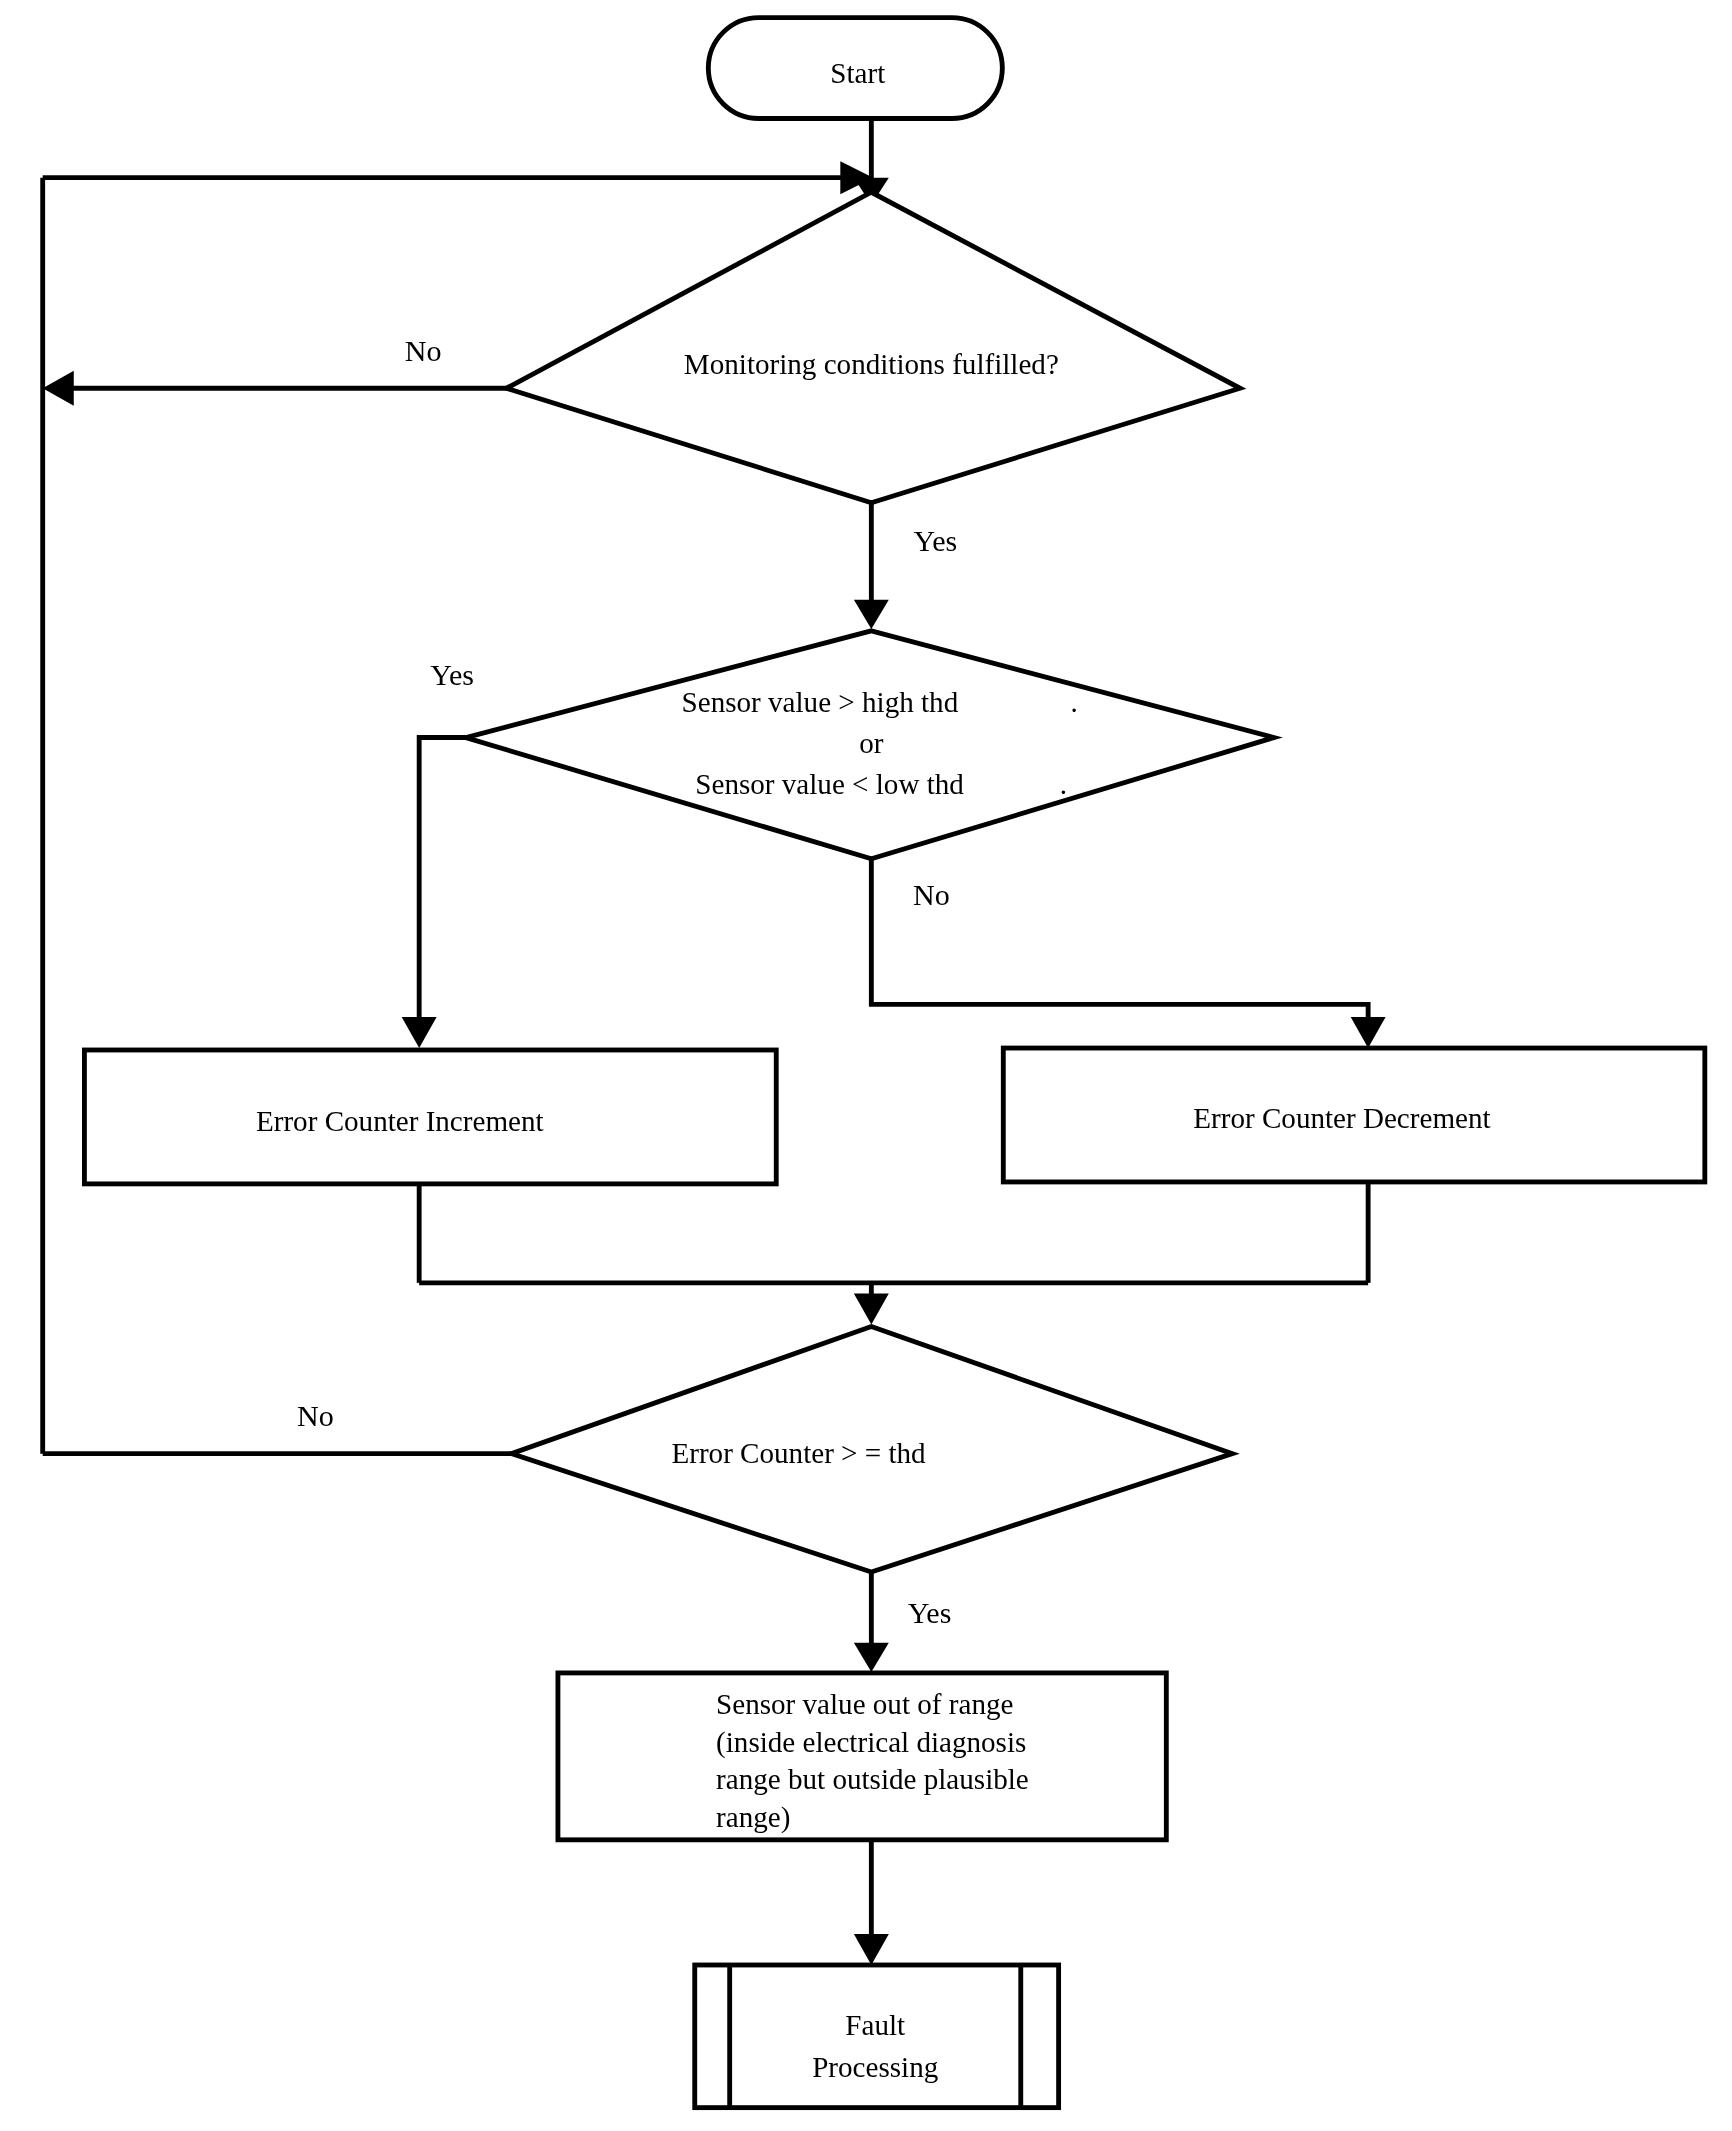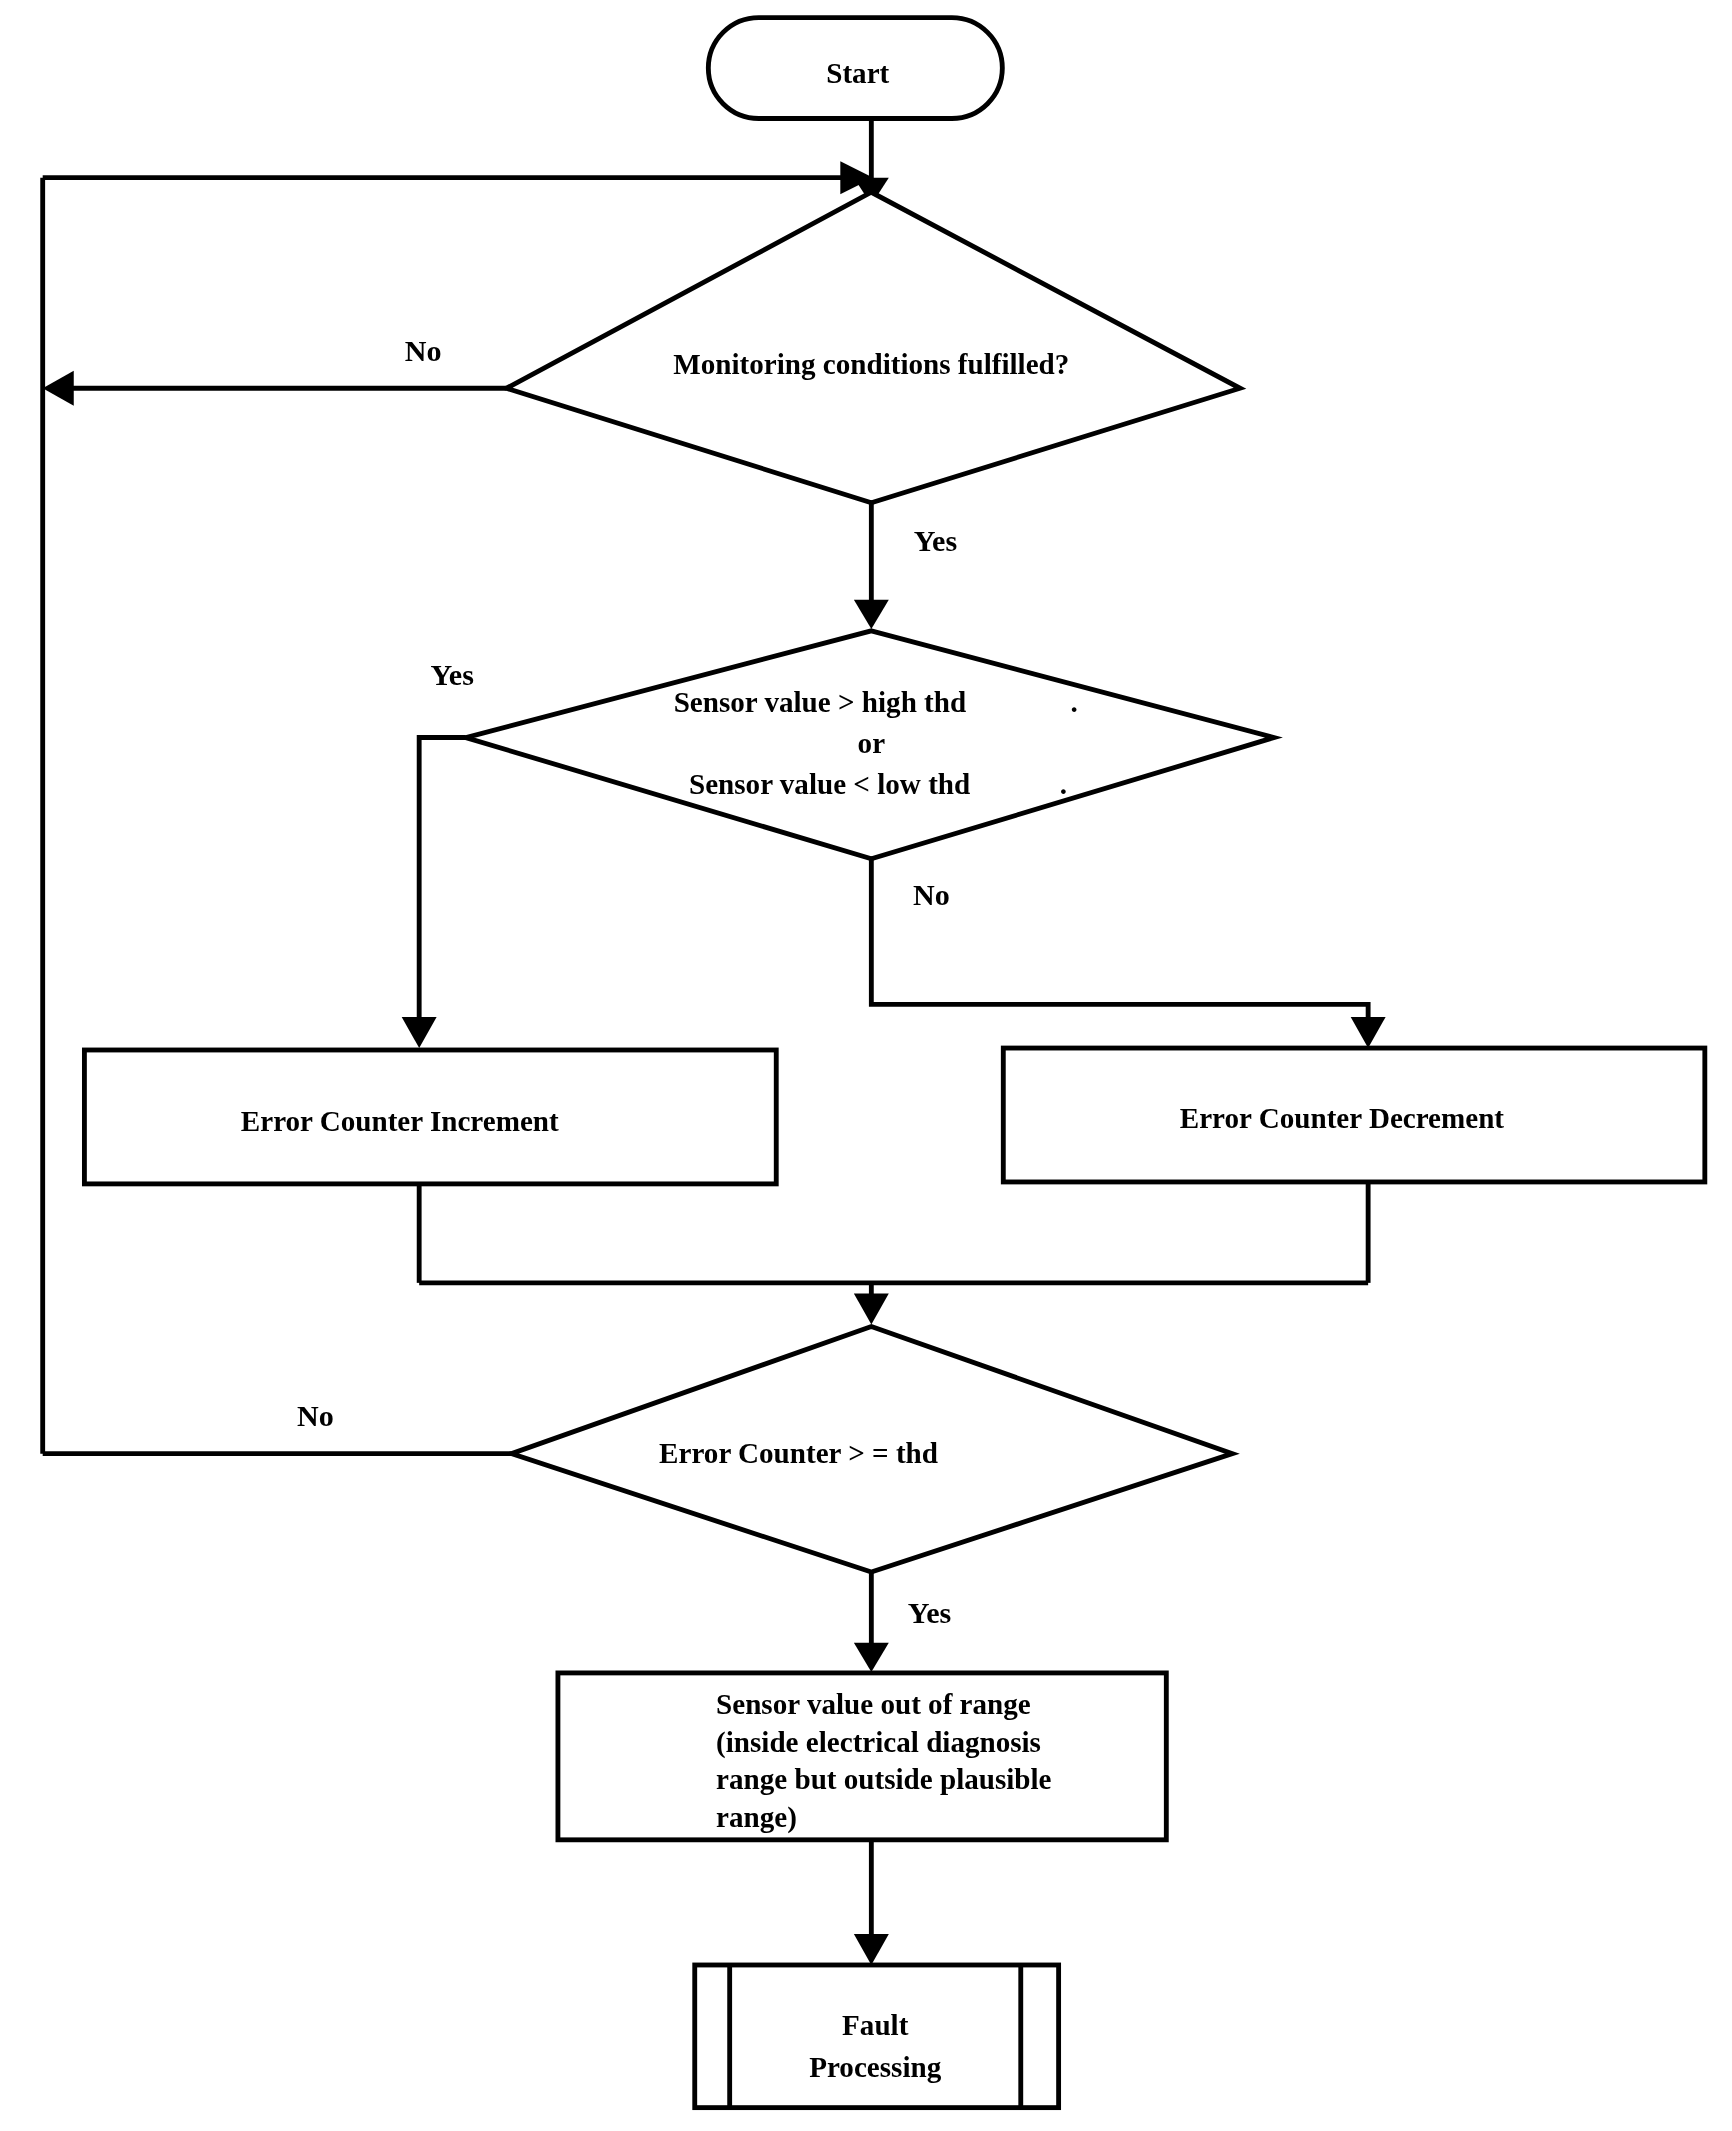--- a/index.html
+++ b/index.html
@@ -11,21 +11,20 @@
     width: 1732px;
     height: 2132px;
     font-family: "Liberation Serif", "DejaVu Serif", serif;
     overflow: hidden;
   }
   #flowchart-root {
     position: relative;
     width: 1732px;
     height: 1812px;
     background: #ffffff;
-    font-weight: bold;
   }
   svg.chart-canvas {
     position: absolute;
     top: 0;
     left: 0;
     width: 1732px;
     height: 2132px;
   }
   .shape-stroke {
     fill: #ffffff;

